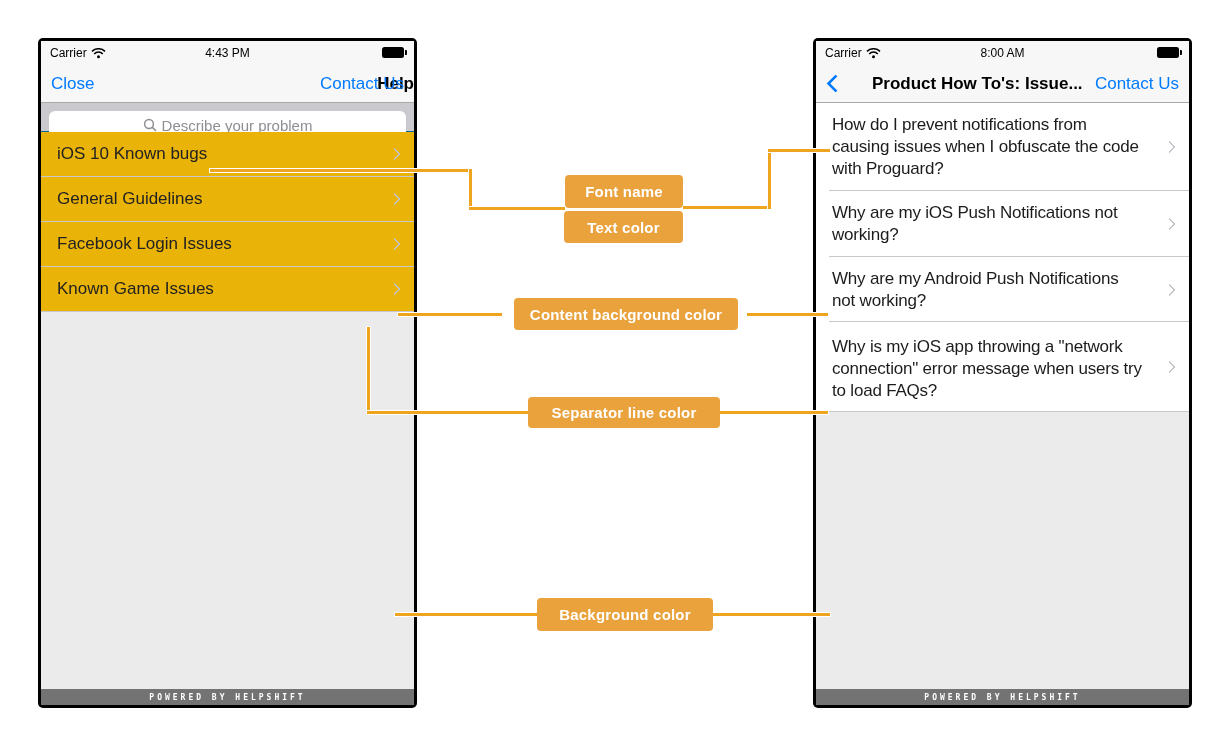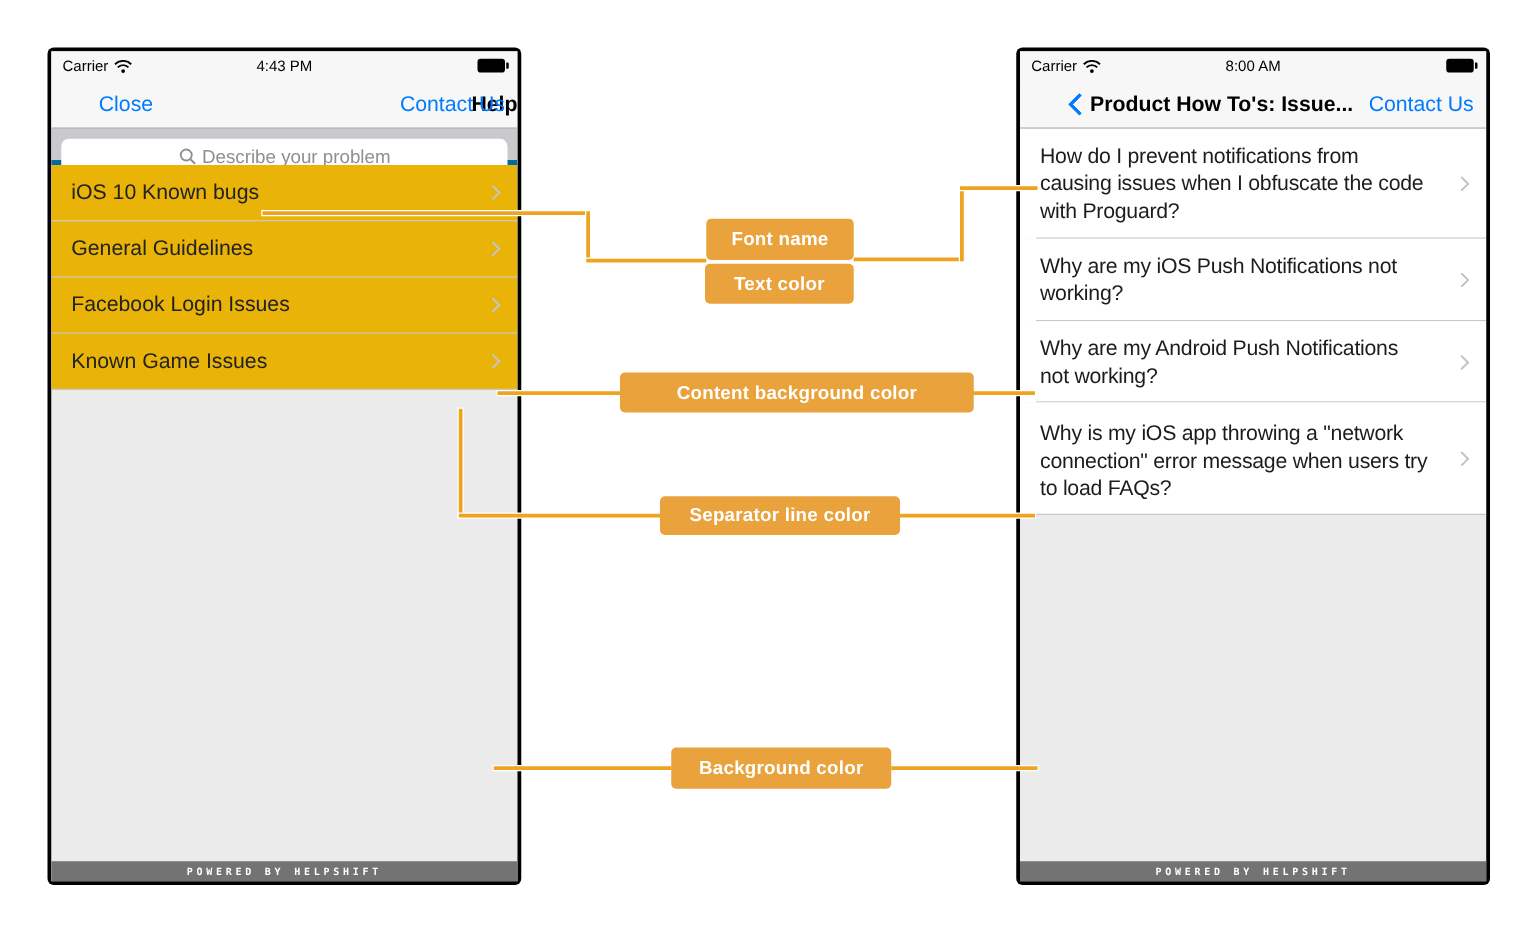--- a/index.html
+++ b/index.html
@@ -22,34 +22,34 @@
   .carrier { font-size:12px; color:#000; }
   .status-time { position:absolute; left:0; right:0; text-align:center; font-size:12px;
                  font-weight:normal; color:#000; }
   .battery { position:absolute; right:10px; top:6px; width:22px; height:11px;
              background:#000; border-radius:2.5px; }
   .battery::after { content:""; position:absolute; right:-3px; top:3px; width:2px; height:5px;
                     background:#000; border-radius:0 1px 1px 0; }
 
   
   .navbar { height:38px; background:#F7F7F7; border-bottom:1px solid #A9A9AC;
-            display:flex; align-items:center; position:relative; flex:0 0 auto;padding-left:28px; }
+            display:flex; align-items:center; position:relative; flex:0 0 auto; }
   .nav-link { color:#007AFF; font-size:17px; }
   .nav-left { padding-left:10px; z-index:2; }
   .nav-right { position:absolute; right:10px; z-index:2; }
   .nav-title { position:absolute; left:0; right:0; text-align:right; font-size:17px;
                font-weight:bold; color:#000; white-space:nowrap; }
   .nav-title.offset { left:56px; right:88px; text-align:left; }
   .back-chevron { display:inline-block; width:13px; height:13px; margin-left:13px;
                   border-left:3px solid #007AFF; border-bottom:3px solid #007AFF;
                   transform:rotate(45deg); border-radius:1px; z-index:2; }
 
   
-  .searchwrap { height:29px; background:#C9C9CE; border-bottom:4px solid #0369a1;
-                padding:8px; flex:0 0 auto; }
+  .searchwrap { height:29px; background:#C9C9CE; border-bottom:1px solid #0369a1;
+                padding:8px; flex:0 0 auto;text-decoration:underline; }
   .searchfield { height:28px; background:#fff; border-radius:6px; display:flex;
                  align-items:center; justify-content:center; gap:5px; }
   .search-ph { color:#8E8E93; font-size:15px; }
 
   
   .menu-row { height:45px; background:#eab308; border-bottom:1px solid #C8C7CC;
               display:flex; align-items:center; padding-left:16px; position:relative;
               font-size:17px; color:#222; flex:0 0 auto; }
   .chev { position:absolute; right:15px; top:50%; width:9px; height:9px;
           border-top:2px solid #C4C4C9; border-right:2px solid #C4C4C9;
@@ -195,17 +195,17 @@
 
   <div class="ann-line" style="left:367px; top:327px; width:3px; height:87px;"></div>
   <div class="ann-line" style="left:367px; top:411px; width:161px; height:3px;"></div>
   <div class="ann-line" style="left:720px; top:411px; width:108px; height:3px;"></div>
 
   <div class="ann-line" style="left:395px; top:613px; width:142px; height:3px;"></div>
   <div class="ann-line" style="left:713px; top:613px; width:117px; height:3px;"></div>
 
   <div class="ann-btn" style="left:565px; top:175px; width:118px; height:33px;">Font name</div>
   <div class="ann-btn" style="left:564px; top:211px; width:119px; height:32px;">Text color</div>
-  <div class="ann-btn" style="left:496px; top:298px; width:283px; height:32px;text-align:center;">Content background color</div>
+  <div class="ann-btn" style="left:514px; top:298px; width:224px; height:32px;text-align:center;">Content background color</div>
   <div class="ann-btn" style="left:528px; top:397px; width:192px; height:31px;">Separator line color</div>
   <div class="ann-btn" style="left:537px; top:598px; width:176px; height:33px;">Background color</div>
 
 </div>
 
 </body></html>

